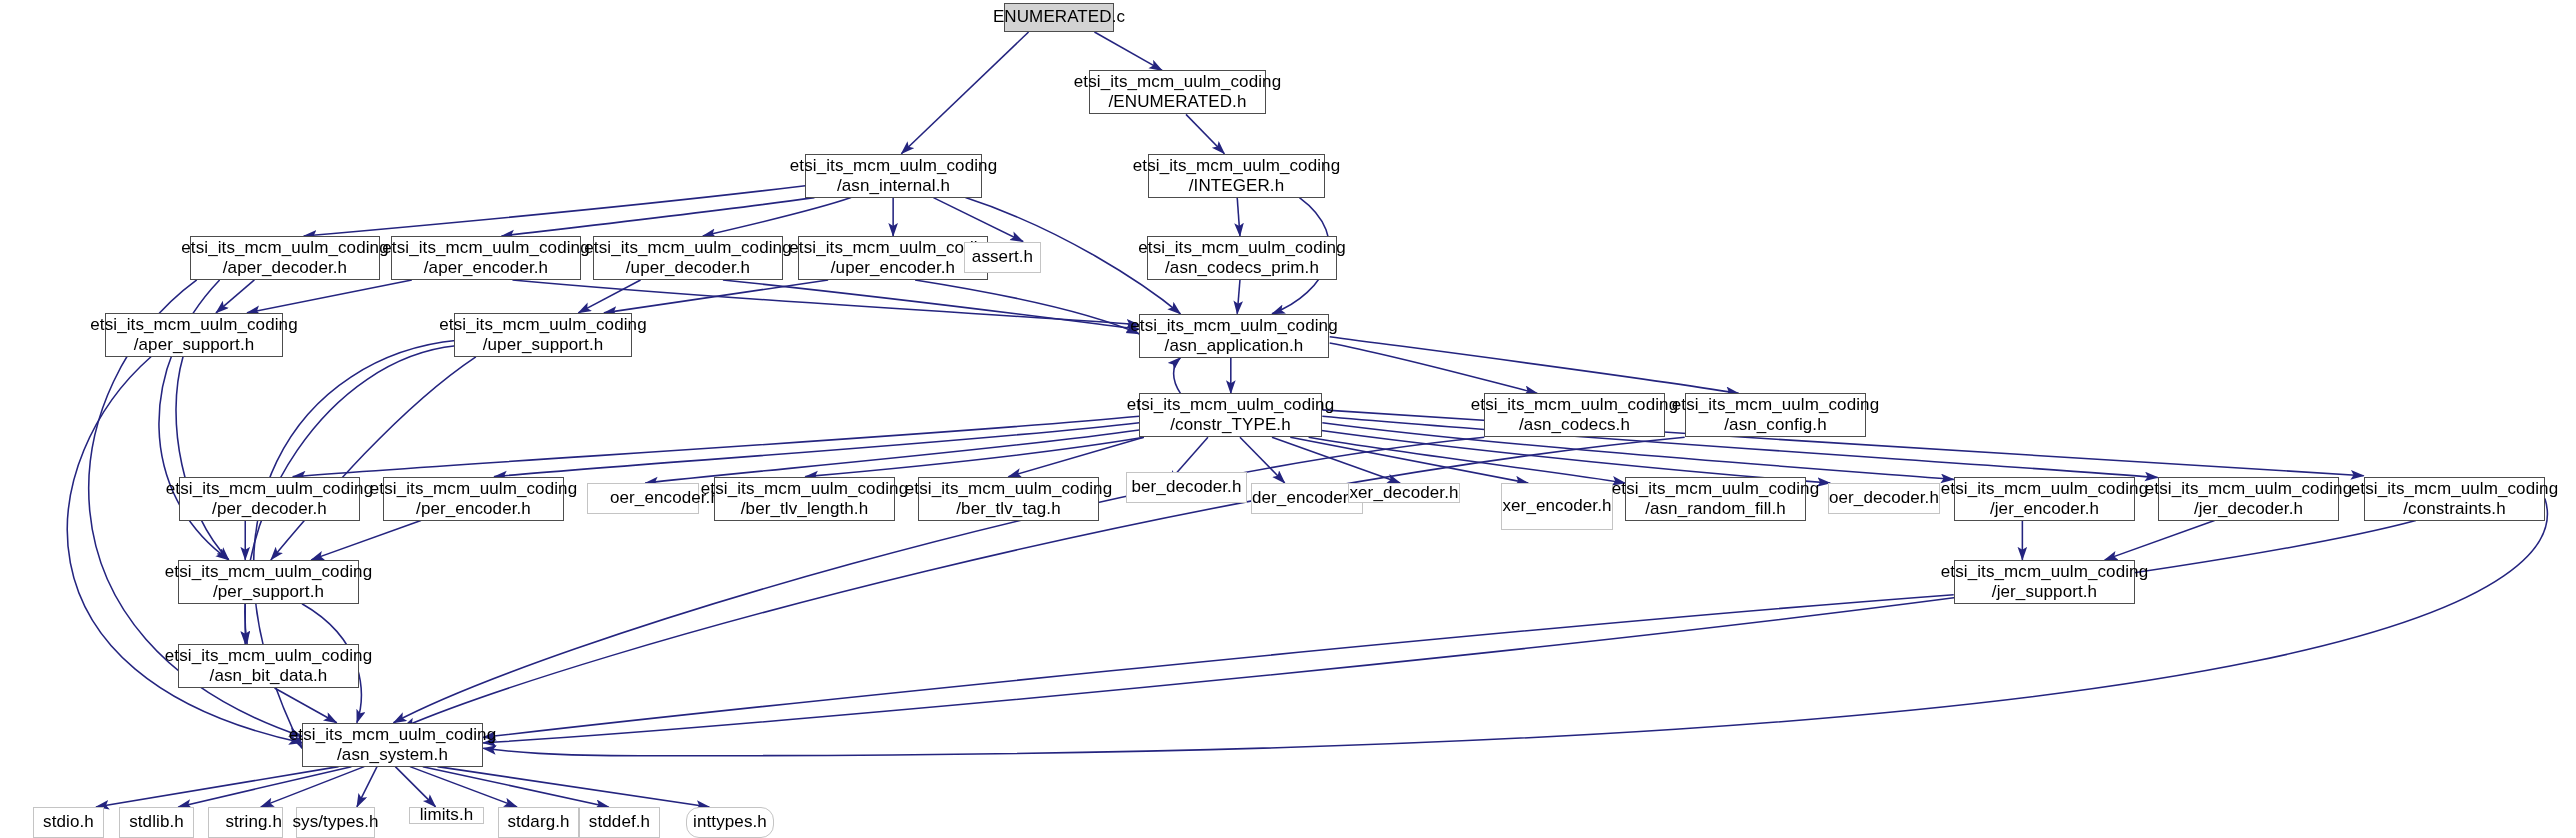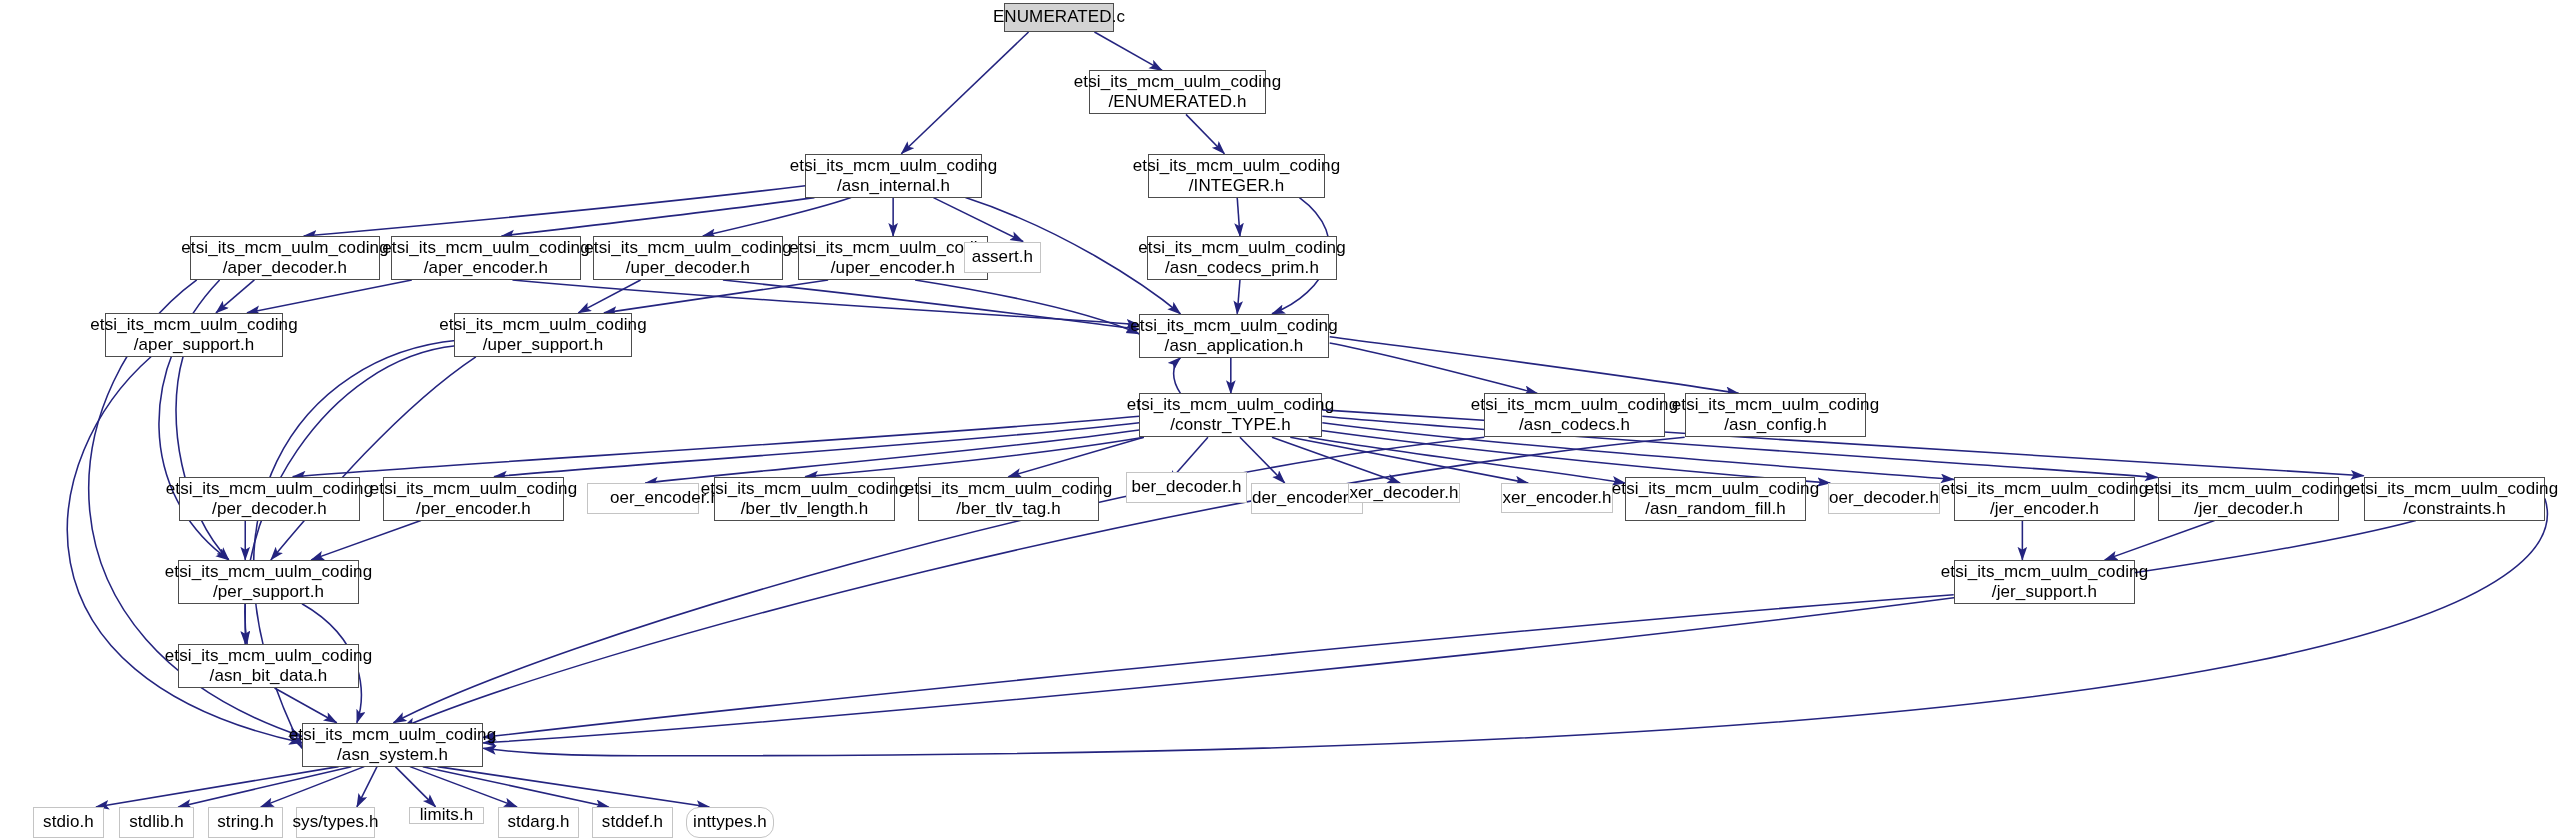--- a/index.html
+++ b/index.html
@@ -128,41 +128,41 @@
       <div class="node solid" style="left: 383px; top: 477px; width: 181px; height: 44px;"><span>etsi_its_mcm_uulm_coding
 /per_encoder.h</span></div>
       <div class="node dim" style="left: 587px; top: 483px; width: 112px; height: 31px; padding-left: 44px;"><span>oer_encoder.h</span></div>
       <div class="node solid" style="left: 714px; top: 477px; width: 181px; height: 44px;"><span>etsi_its_mcm_uulm_coding
 /ber_tlv_length.h</span></div>
       <div class="node solid" style="left: 918px; top: 477px; width: 181px; height: 44px;"><span>etsi_its_mcm_uulm_coding
 /ber_tlv_tag.h</span></div>
       <div class="node dim" style="left: 1126px; top: 472px; width: 121px; height: 31px;"><span>ber_decoder.h</span></div>
       <div class="node dim" style="left: 1251px; top: 483px; width: 112px; height: 31px;"><span>der_encoder.h</span></div>
       <div class="node dim" style="left: 1348px; top: 483px; width: 112px; height: 20px;"><span>xer_decoder.h</span></div>
-      <div class="node dim" style="left: 1501px; top: 483px; width: 112px; height: 30px;"><span>xer_encoder.h</span></div>
+      <div class="node dim" style="left: 1501px; top: 483px; width: 112px; height: 47px;"><span>xer_encoder.h</span></div>
       <div class="node solid" style="left: 1625px; top: 477px; width: 181px; height: 44px;"><span>etsi_its_mcm_uulm_coding
 /asn_random_fill.h</span></div>
       <div class="node dim" style="left: 1828px; top: 483px; width: 112px; height: 31px;"><span>oer_decoder.h</span></div>
       <div class="node solid" style="left: 1954px; top: 477px; width: 181px; height: 44px;"><span>etsi_its_mcm_uulm_coding
 /jer_encoder.h</span></div>
       <div class="node solid" style="left: 2158px; top: 477px; width: 181px; height: 44px;"><span>etsi_its_mcm_uulm_coding
 /jer_decoder.h</span></div>
       <div class="node solid" style="left: 2364px; top: 477px; width: 181px; height: 44px;"><span>etsi_its_mcm_uulm_coding
 /constraints.h</span></div>
       <div class="node solid" style="left: 178px; top: 560px; width: 181px; height: 44px;"><span>etsi_its_mcm_uulm_coding
 /per_support.h</span></div>
       <div class="node solid" style="left: 1954px; top: 560px; width: 181px; height: 44px;"><span>etsi_its_mcm_uulm_coding
 /jer_support.h</span></div>
       <div class="node solid" style="left: 178px; top: 644px; width: 181px; height: 44px;"><span>etsi_its_mcm_uulm_coding
 /asn_bit_data.h</span></div>
       <div class="node solid" style="left: 302px; top: 723px; width: 181px; height: 44px;"><span>etsi_its_mcm_uulm_coding
 /asn_system.h</span></div>
       <div class="node dim" style="left: 33px; top: 807px; width: 71px; height: 31px;"><span>stdio.h</span></div>
       <div class="node dim" style="left: 119px; top: 807px; width: 75px; height: 31px;"><span>stdlib.h</span></div>
-      <div class="node dim" style="left: 208px; top: 807px; width: 75px; height: 31px;"><span>string.h</span></div>
+      <div class="node dim" style="left: 208px; top: 807px; width: 75px; height: 31px; justify-content: flex-end;"><span>string.h</span></div>
       <div class="node dim" style="left: 296px; top: 807px; width: 79px; height: 31px;"><span>sys/types.h</span></div>
       <div class="node dim" style="left: 409px; top: 807px; width: 75px; height: 17px;"><span>limits.h</span></div>
       <div class="node dim" style="left: 498px; top: 807px; width: 81px; height: 31px;"><span>stdarg.h</span></div>
-      <div class="node dim" style="left: 592px; top: 807px; width: 81px; height: 31px;"><span>stddef.h</span></div>
+      <div class="node dim" style="left: 579px; top: 807px; width: 81px; height: 31px;"><span>stddef.h</span></div>
       <div class="node dim" style="left: 686px; top: 807px; width: 88px; height: 31px; border-radius: 13px;"><span>inttypes.h</span></div>
     </div>
 </div>
 
 
 </body></html>

